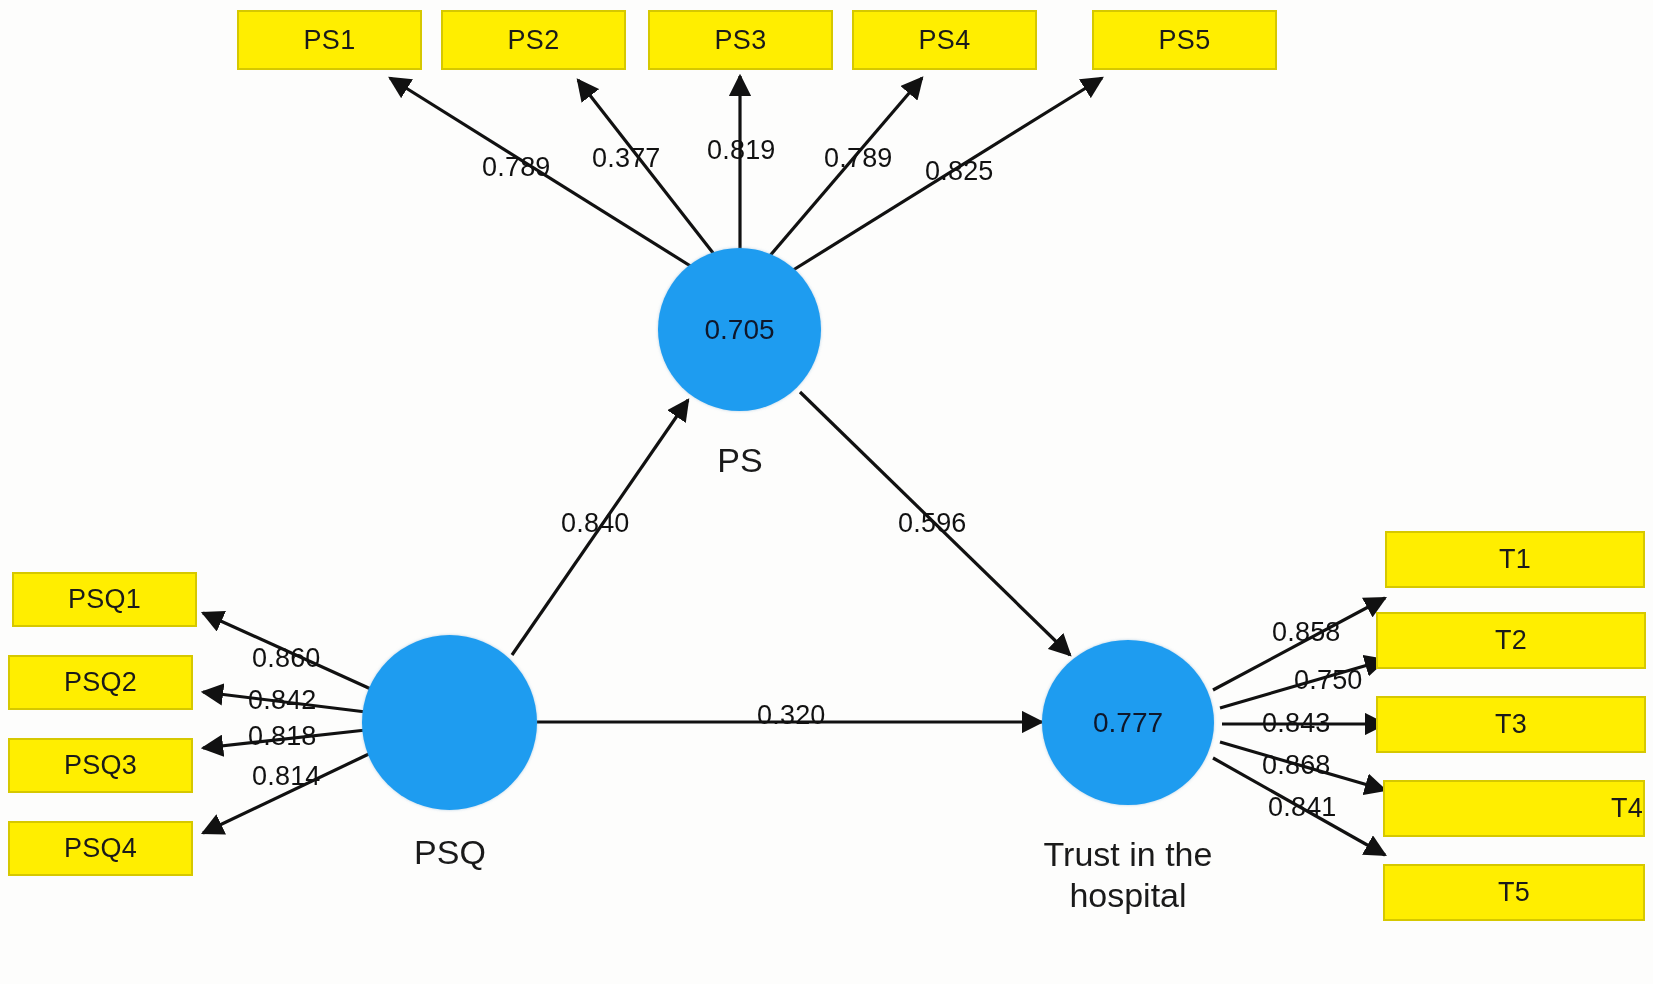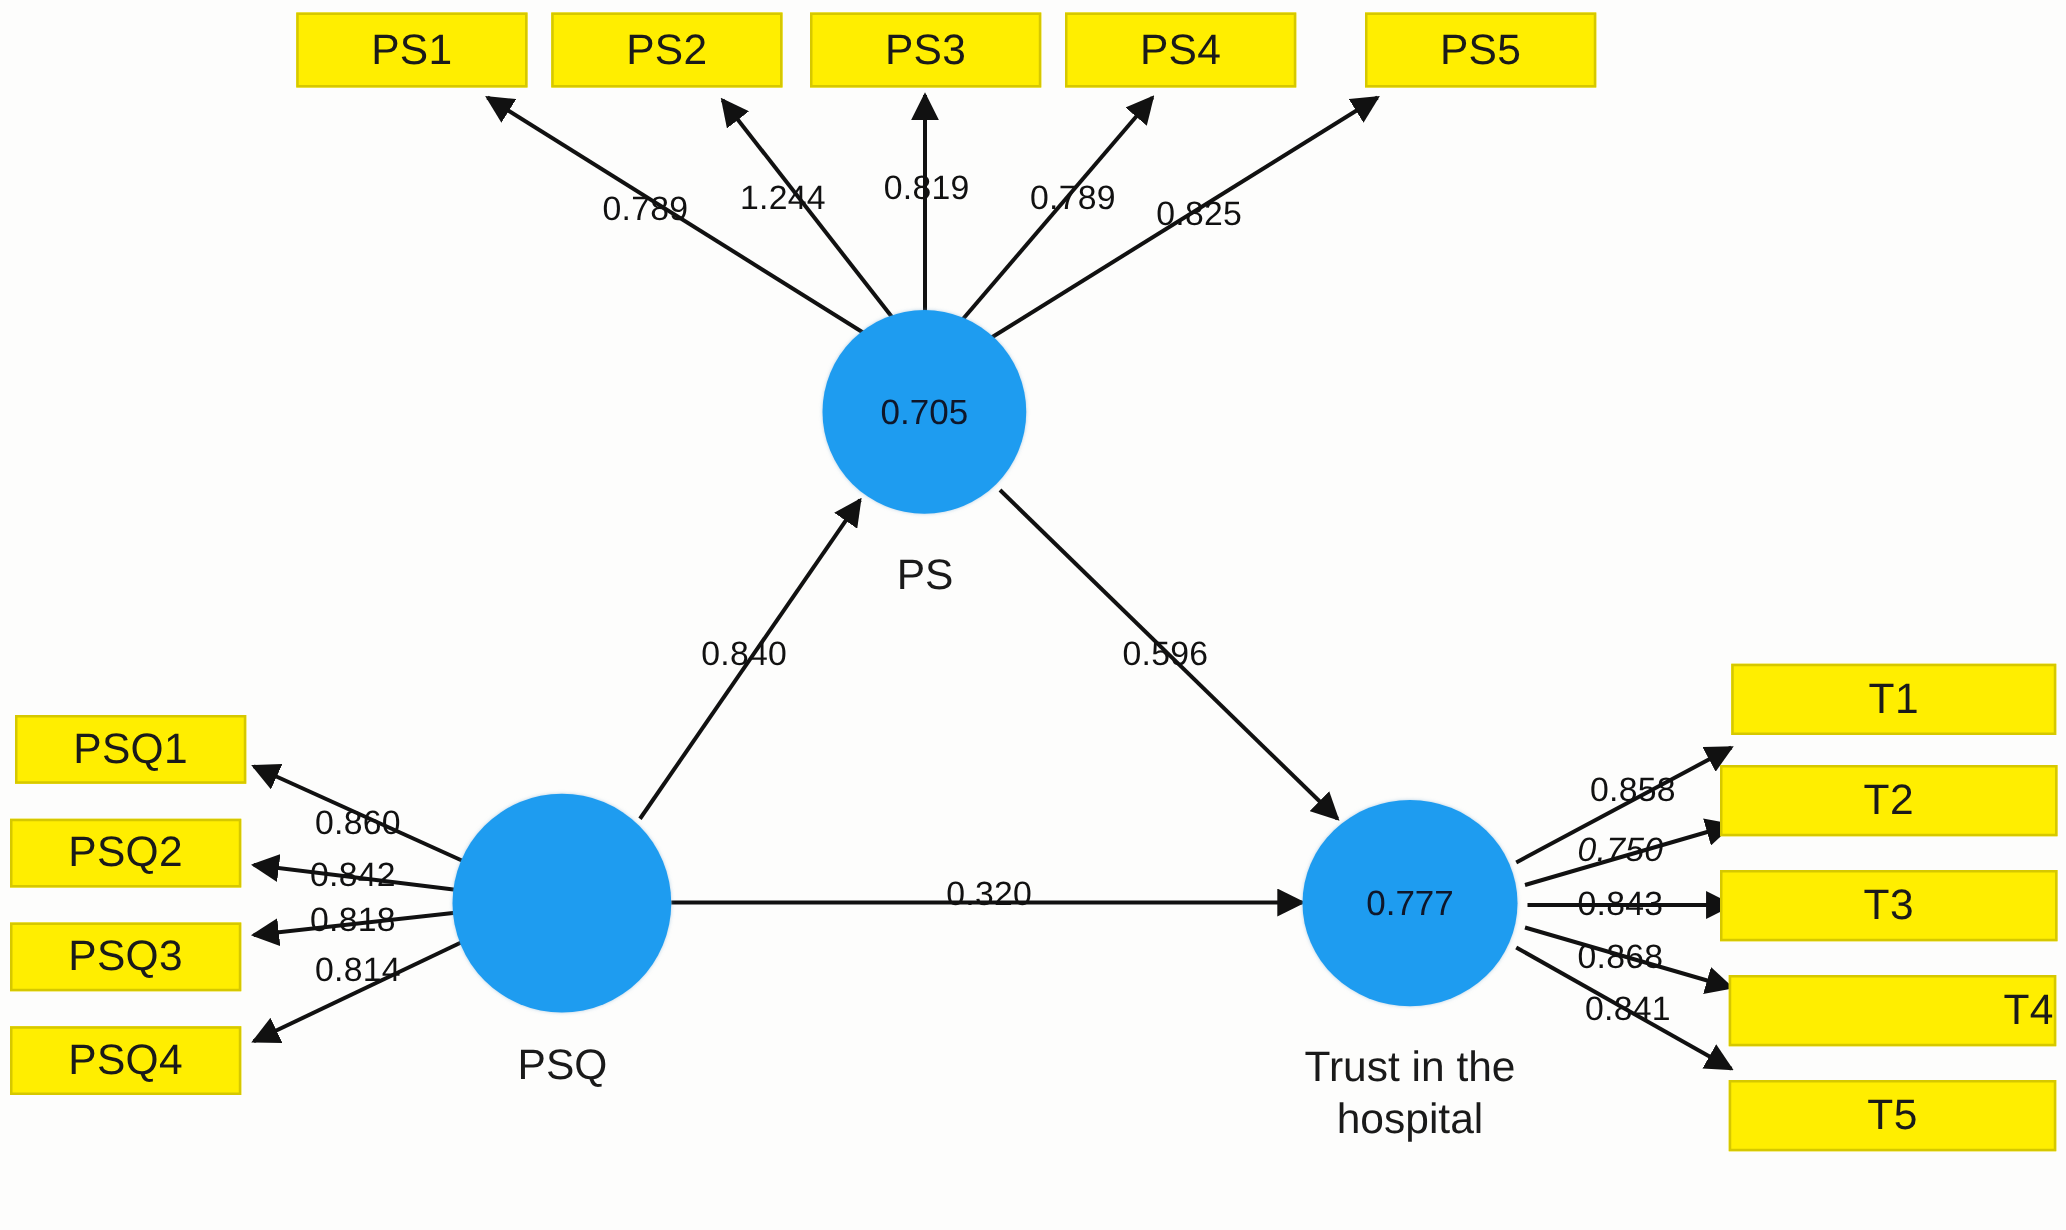--- a/index.html
+++ b/index.html
@@ -23,21 +23,21 @@
     pointer-events: none;
   }
   .indicator {
     position: absolute;
     background: #ffee00;
     border: 2px solid #d6c800;
     box-sizing: border-box;
     display: flex;
     align-items: center;
     justify-content: center;
-    font-size: 34px;
+    font-size: 27px;
     color: #1a1a1a;
     letter-spacing: 0.3px;
   }
   .construct {
     position: absolute;
     border-radius: 50%;
     background: #1e9cf0;
     display: flex;
     align-items: center;
     justify-content: center;
@@ -157,32 +157,32 @@
 
   <div class="construct" style="left:1042px; top:640px; width:172px; height:165px;">
     <span>0.777</span>
   </div>
   <div class="construct-label" style="left:1008px; top:834px; width:240px;">
     <span>Trust in the</span><br>
     <span>hospital</span>
   </div>
 
   <div class="coef" style="left:482px; top:152px;">0.789</div>
-  <div class="coef" style="left:592px; top:143px;">1.244</div>
+  <div class="coef" style="left:592px; top:143px;">0.377</div>
   <div class="coef" style="left:707px; top:135px;">0.819</div>
   <div class="coef" style="left:824px; top:143px;">0.789</div>
   <div class="coef" style="left:925px; top:156px;">0.825</div>
 
   <div class="coef" style="left:252px; top:643px;">0.860</div>
   <div class="coef" style="left:248px; top:685px;">0.842</div>
   <div class="coef" style="left:248px; top:721px;">0.818</div>
   <div class="coef" style="left:252px; top:761px;">0.814</div>
 
   <div class="coef" style="left:1272px; top:617px;">0.858</div>
-  <div class="coef" style="left:1262px; top:665px;font-style:italic;">0.750</div>
+  <div class="coef" style="left:1294px; top:665px;">0.750</div>
   <div class="coef" style="left:1262px; top:708px;">0.843</div>
   <div class="coef" style="left:1262px; top:750px;">0.868</div>
   <div class="coef" style="left:1268px; top:792px;">0.841</div>
 
   <div class="coef" style="left:561px; top:508px;">0.840</div>
   <div class="coef" style="left:898px; top:508px;">0.596</div>
   <div class="coef" style="left:757px; top:700px;">0.320</div>
 
 </div>
 

